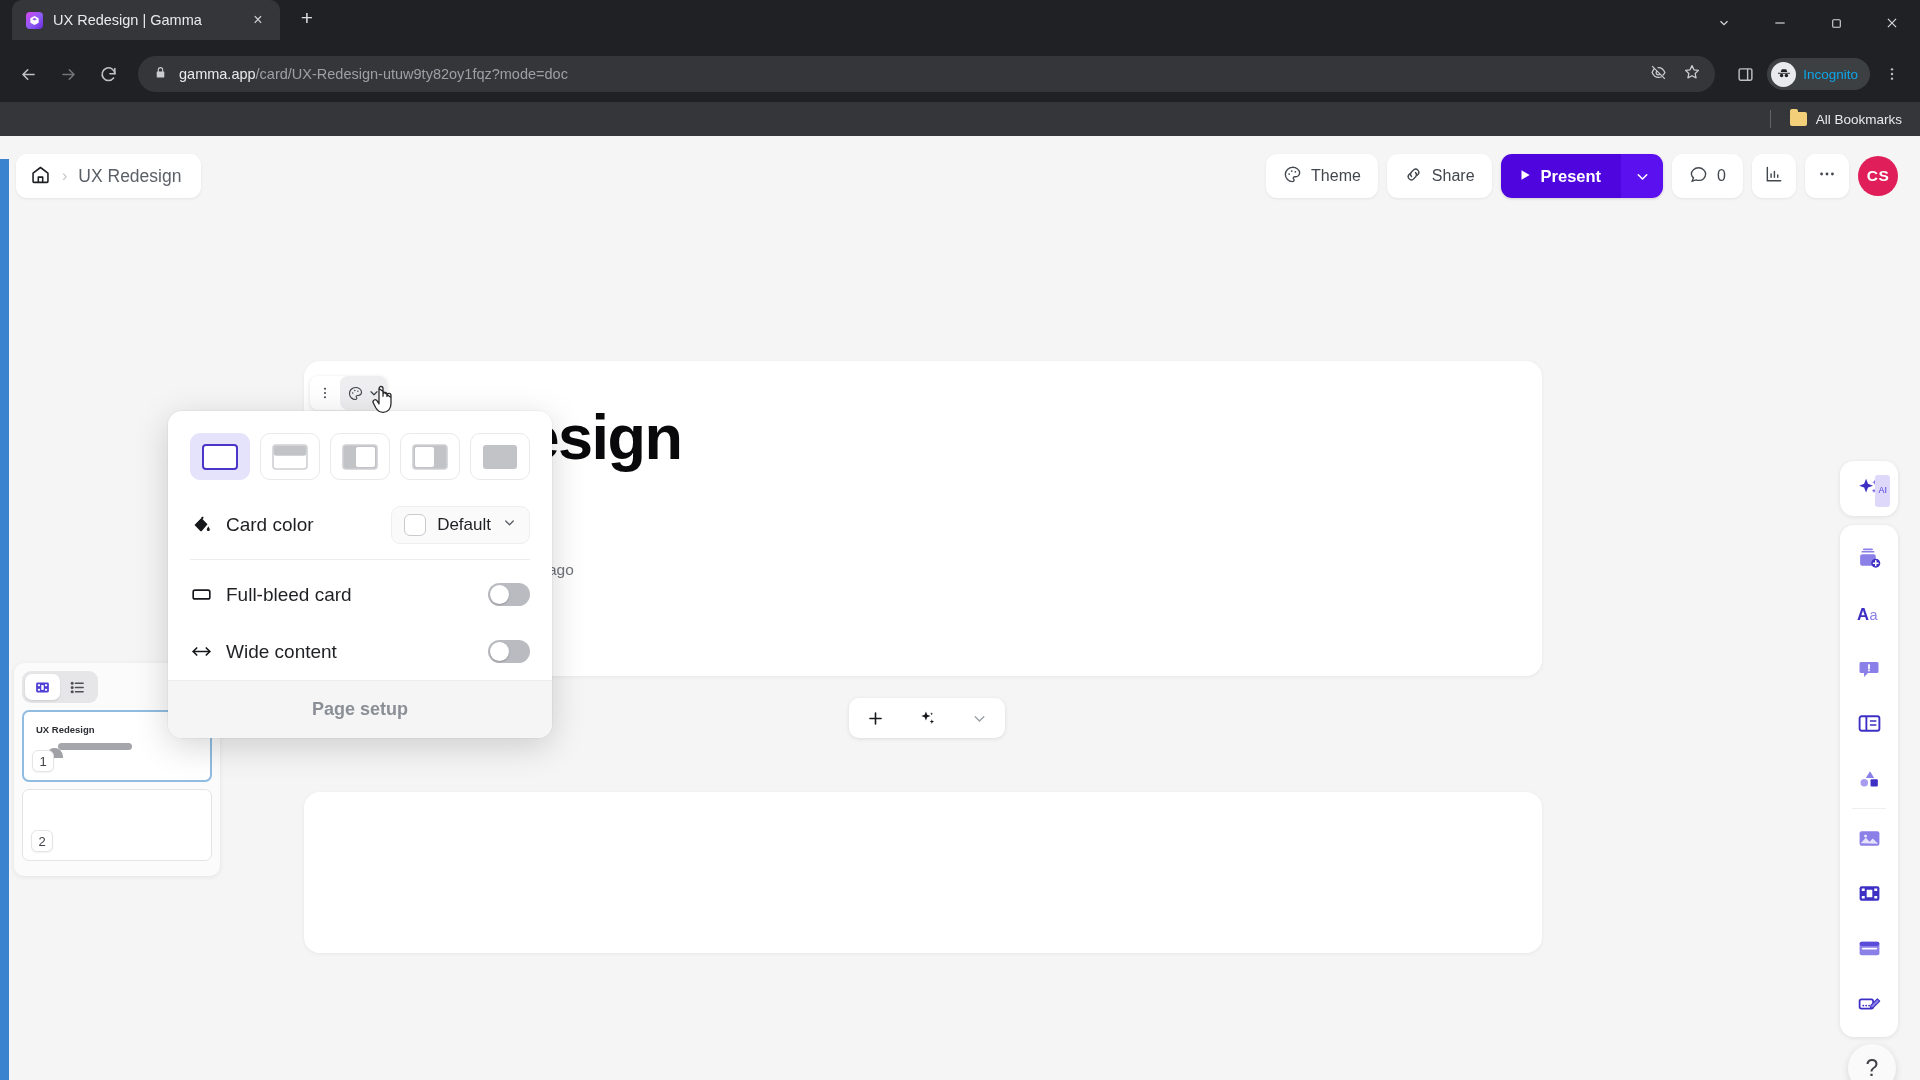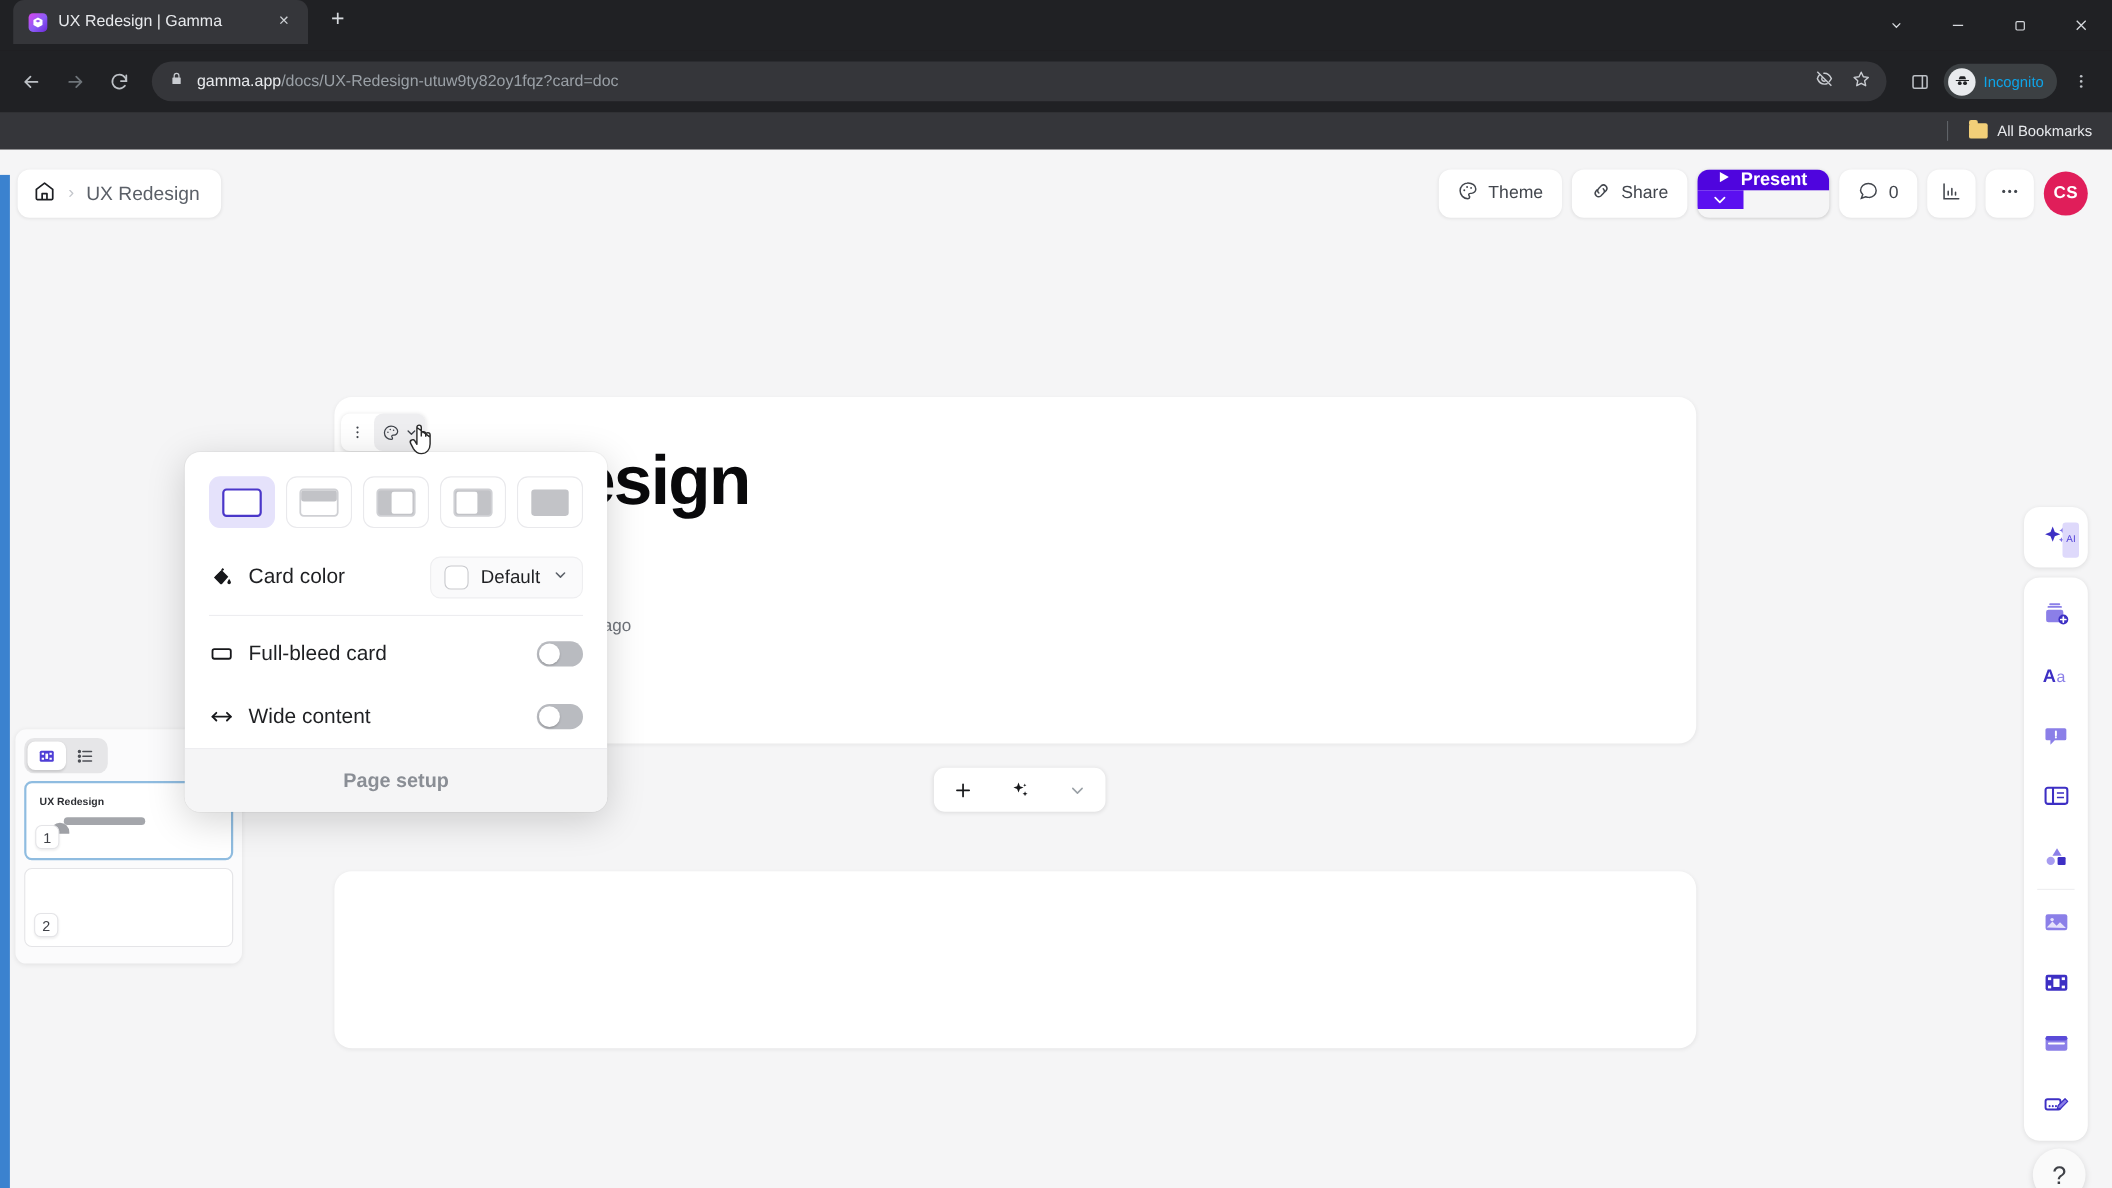--- a/index.html
+++ b/index.html
@@ -107,21 +107,20 @@
   }
   .hbtn {
     height:44px; background:#fff; border-radius:11px; display:flex; align-items:center;
     gap:9px; padding:0 17px; color:#42464d; font-size:16px;
     box-shadow:0 1px 3px rgba(0,0,0,.07);
   }
   .hbtn.sq { padding:0; width:44px; justify-content:center; }
   .present-group {
     height:44px; display:flex; border-radius:11px; overflow:hidden;
     box-shadow:0 1px 3px rgba(0,0,0,.15);
-    flex-direction:column;
   }
   .present-main {
     background:#4f05de; color:#fff; font-size:16.5px; font-weight:600;
     display:flex; align-items:center; gap:9px; padding:0 20px 0 17px;
   }
   .present-caret {
     background:#5b10f0; color:#fff; width:42px; display:flex;
     align-items:center; justify-content:center;
   }
   .avatar {
@@ -325,21 +324,21 @@
           <path d="M20 4.5V11h-6.2"></path>
         </svg>
     </div>
 
     <div class="omnibox">
       <span>
         <svg width="13" height="13" viewBox="0 0 24 24" fill="#c9ccd1">
             <path d="M12 2a5 5 0 00-5 5v3H6a1 1 0 00-1 1v9a1 1 0 001 1h12a1 1 0 001-1v-9a1 1 0 00-1-1h-1V7a5 5 0 00-5-5zm-3 8V7a3 3 0 016 0v3H9z"></path>
           </svg>
       </span>
-      <span class="omni-url"><b>gamma.app</b><span>/docs/UX-Redesign-utuw9ty82oy1fqz?card=doc</span></span>
+      <span class="omni-url"><b>gamma.app</b><span>/card/UX-Redesign-utuw9ty82oy1fqz?mode=doc</span></span>
       <span class="omni-icons">
         <span>
           <svg width="17" height="17" viewBox="0 0 24 24" fill="none" stroke="currentColor" stroke-width="1.8">
               <path d="M3 3l18 18"></path>
               <path d="M10.6 5.3A9.7 9.7 0 0112 5c6 0 9 7 9 7a16 16 0 01-3.2 4.2M6.3 6.4A16 16 0 003 12s3 7 9 7a9.4 9.4 0 004.3-1"></path>
               <path d="M9.9 9.9a3 3 0 104.2 4.2"></path>
             </svg>
         </span>
         <span>
           <svg width="18" height="18" viewBox="0 0 24 24" fill="none" stroke="currentColor" stroke-width="1.7" stroke-linejoin="round">

